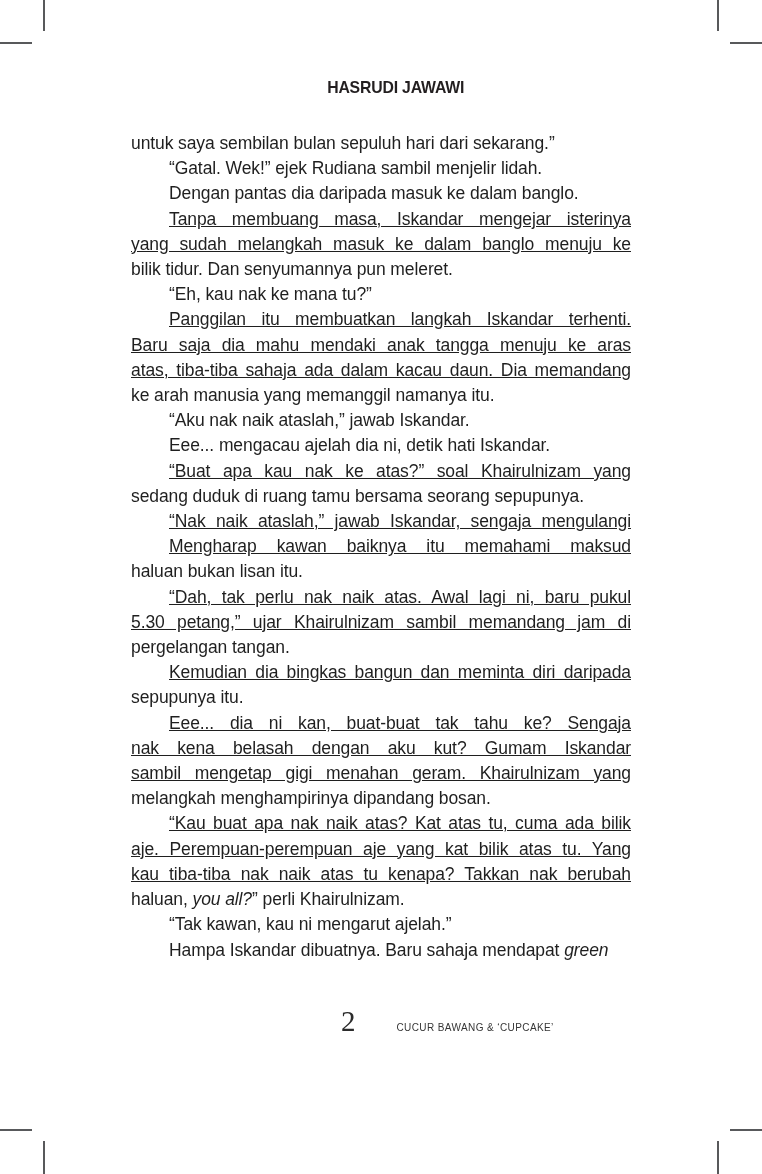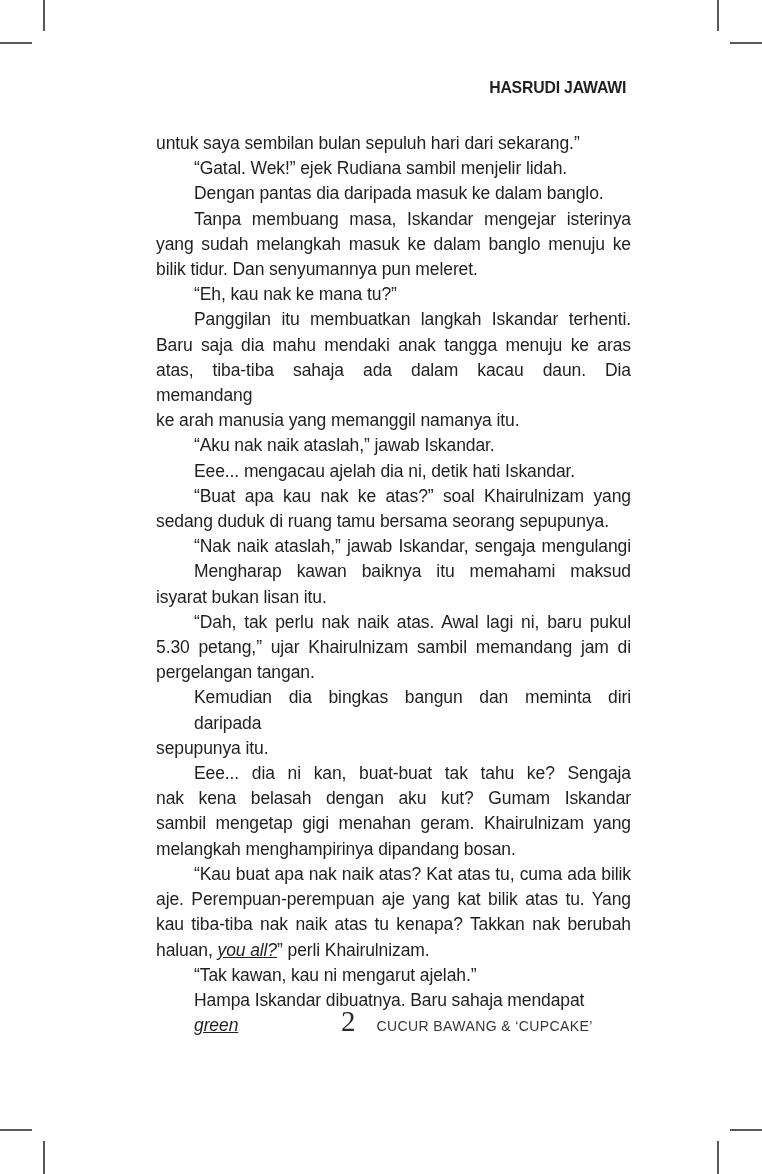--- a/index.html
+++ b/index.html
@@ -22,24 +22,24 @@
   .m-tl-h { left: 0;     top: 42px;    width: 32px; height: 2px; }
   .m-tr-v { left: 717px; top: 0;       width: 2px;  height: 31px; }
   .m-tr-h { left: 730px; top: 42px;    width: 32px; height: 2px; }
   .m-bl-h { left: 0;     top: 1129px;  width: 32px; height: 2px; }
   .m-bl-v { left: 43px;  top: 1141px;  width: 2px;  height: 33px; }
   .m-br-h { left: 730px; top: 1129px;  width: 32px; height: 2px; }
   .m-br-v { left: 717px; top: 1141px;  width: 2px;  height: 33px; }
 
   .running-header {
     position: absolute;
-    left: 131px;
+    left: 146px;
     top: 78px;
     width: 500px;
-    text-align: right;
+    text-align: center;
   }
   .running-header .hd {
     display: inline-block;
     font-weight: 700;
     font-size: 17px;
     letter-spacing: -0.2px;
     color: #231f20;
     transform: scaleX(0.93);
     transform-origin: center;
     white-space: nowrap;
@@ -48,47 +48,48 @@
   .body-text {
     position: absolute;
     left: 131px;
     top: 131px;
     width: 500px;
     font-size: 17.5px;
     line-height: 25.2px;
     letter-spacing: -0.1px;
     color: #1f1f1f;
   }
-  .line { text-align: left; margin-left: 25px; }
+  .line { text-align: left; }
   .line.just {
     text-align: justify;
     text-align-last: justify;
     text-justify: inter-word;
+    text-decoration: underline;
   }
   .line.indent { padding-left: 38px; }
-  .em { font-style: italic; text-decoration: underline; }
+  .em { font-style: italic; }
 
   .footer {
     position: absolute;
     left: 131px;
     top: 1006px;
     width: 500px;
     display: flex;
     align-items: baseline;
   }
   .page-num {
     margin-left: 210px;
     font-family: "Liberation Serif", serif;
     font-size: 29px;
     line-height: 1.1;
     color: #2b2b2b;
   }
   .book-title {
-    margin-left: 21px;
-    font-size: 14px;
+    margin-left: 41px;
+    font-size: 10px;
     letter-spacing: 0.4px;
     color: #363636;
     white-space: nowrap;
   }
 </style>
 </head>
 <body>
 
 <div class="page">
 
@@ -116,21 +117,21 @@
       <div class="line indent just"><span>Panggilan itu membuatkan langkah Iskandar terhenti.</span></div>
       <div class="line just"><span>Baru saja dia mahu mendaki anak tangga menuju ke aras</span></div>
       <div class="line just"><span>atas, tiba-tiba sahaja ada dalam kacau daun. Dia memandang</span></div>
       <div class="line"><span>ke arah manusia yang memanggil namanya itu.</span></div>
       <div class="line indent"><span>“Aku nak naik ataslah,” jawab Iskandar.</span></div>
       <div class="line indent"><span>Eee... mengacau ajelah dia ni, detik hati Iskandar.</span></div>
       <div class="line indent just"><span>“Buat apa kau nak ke atas?” soal Khairulnizam yang</span></div>
       <div class="line"><span>sedang duduk di ruang tamu bersama seorang sepupunya.</span></div>
       <div class="line indent just"><span>“Nak naik ataslah,” jawab Iskandar, sengaja mengulangi</span></div>
       <div class="line indent just"><span>Mengharap kawan baiknya itu memahami maksud</span></div>
-      <div class="line"><span>isyarat bukan lisan itu.</span></div>
+      <div class="line"><span>haluan bukan lisan itu.</span></div>
       <div class="line indent just"><span>“Dah, tak perlu nak naik atas. Awal lagi ni, baru pukul</span></div>
       <div class="line just"><span>5.30 petang,” ujar Khairulnizam sambil memandang jam di</span></div>
       <div class="line"><span>pergelangan tangan.</span></div>
       <div class="line indent just"><span>Kemudian dia bingkas bangun dan meminta diri daripada</span></div>
       <div class="line"><span>sepupunya itu.</span></div>
       <div class="line indent just"><span>Eee... dia ni kan, buat-buat tak tahu ke? Sengaja</span></div>
       <div class="line just"><span>nak kena belasah dengan aku kut? Gumam Iskandar</span></div>
       <div class="line just"><span>sambil mengetap gigi menahan geram. Khairulnizam yang</span></div>
       <div class="line"><span>melangkah menghampirinya dipandang bosan.</span></div>
       <div class="line indent just"><span>“Kau buat apa nak naik atas? Kat atas tu, cuma ada bilik</span></div>

